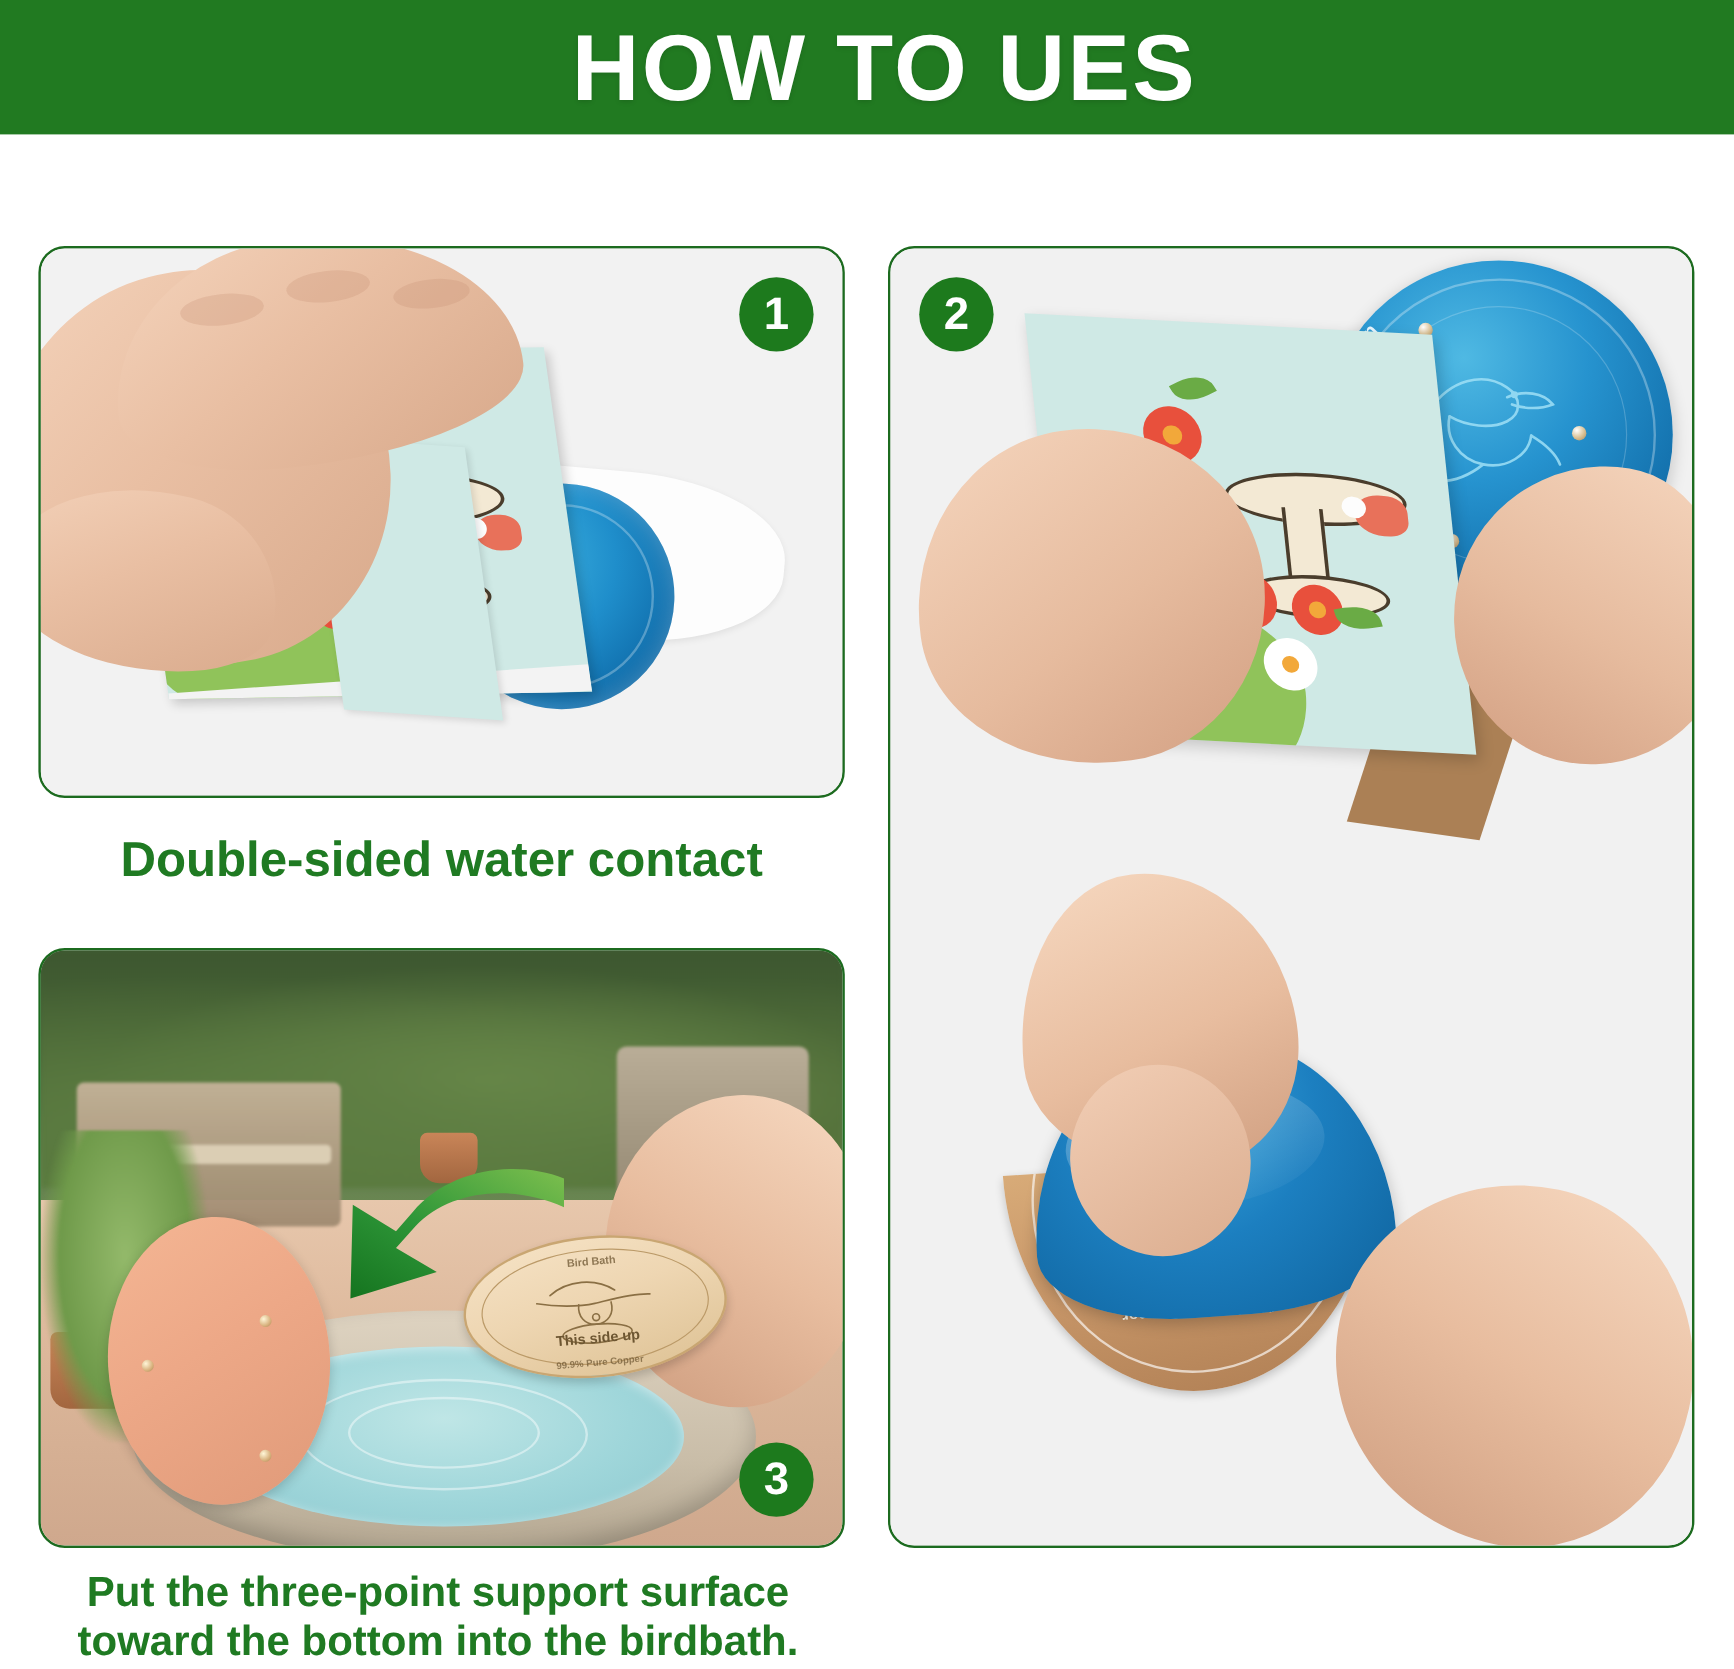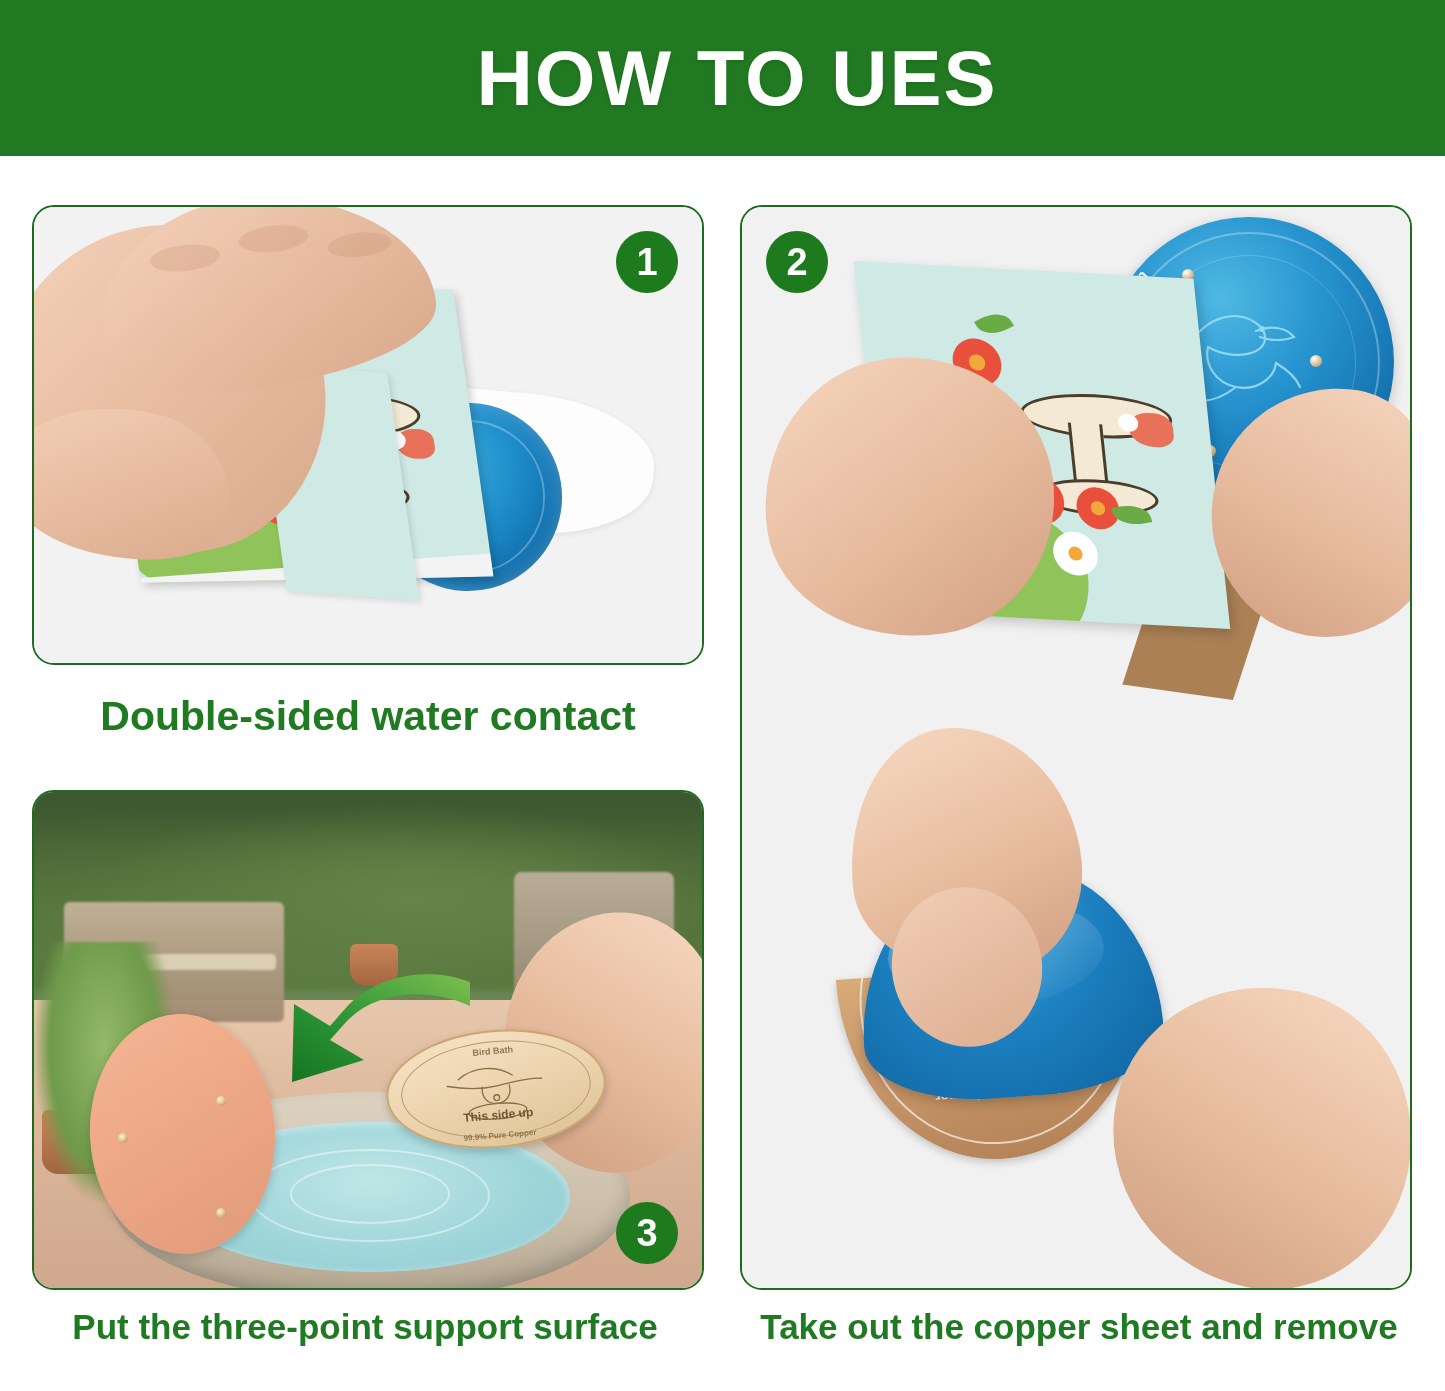--- a/index.html
+++ b/index.html
@@ -6,21 +6,21 @@
   html,body { width:1445px; height:1391px; }
   body {
     background:#ffffff;
     font-family:"Liberation Sans", sans-serif;
     overflow:hidden;
     position:relative;
   }
 
   
   .header{
-    position:absolute; left:0; top:0; width:1445px; height:156px;
+    position:absolute; left:0; top:0; width:1445px; height:112px;
     background:#217a21;
     display:flex; align-items:center; justify-content:center;padding-left:29px;
   }
   .header h1{
     color:#ffffff;
     font-size:78px;
     font-weight:700;
     letter-spacing:2px;
     font-family:"Liberation Sans", sans-serif;
     text-shadow:0 2px 4px rgba(0,0,0,.12);
@@ -546,21 +546,20 @@
 
     <div class="p2-pinch"></div>
     <div class="p2-pinch2"></div>
     <div class="p2-hand-b"></div>
   </div>
 
   <div class="badge" style="left:24px; top:24px;">2</div>
 </div>
 
 <div class="caption" id="cap2">
-  <div>Take out the copper sheet and remove</div>
 </div>
 
 <div class="panel" id="panel3">
   <div class="garden">
     <div class="g-sky"></div>
     <div class="g-hedge"></div>
     <div class="g-patio"></div>
 
     <div class="g-bench"></div>
     <div class="g-chair"></div>
@@ -607,13 +606,14 @@
       <div class="d3-label" style="bottom:24px; font-size:12px;">This side up</div>
       <div class="d3-label" style="bottom:6px; font-size:8px; opacity:.7;">99.9% Pure Copper</div>
     </div>
   </div>
 
   <div class="badge" style="right:24px; bottom:24px;">3</div>
 </div>
 
 <div class="caption" id="cap3">
   <div>Put the three-point support surface</div>
+  <div>toward the bottom into the birdbath.</div>
 </div>
 
 </body></html>

